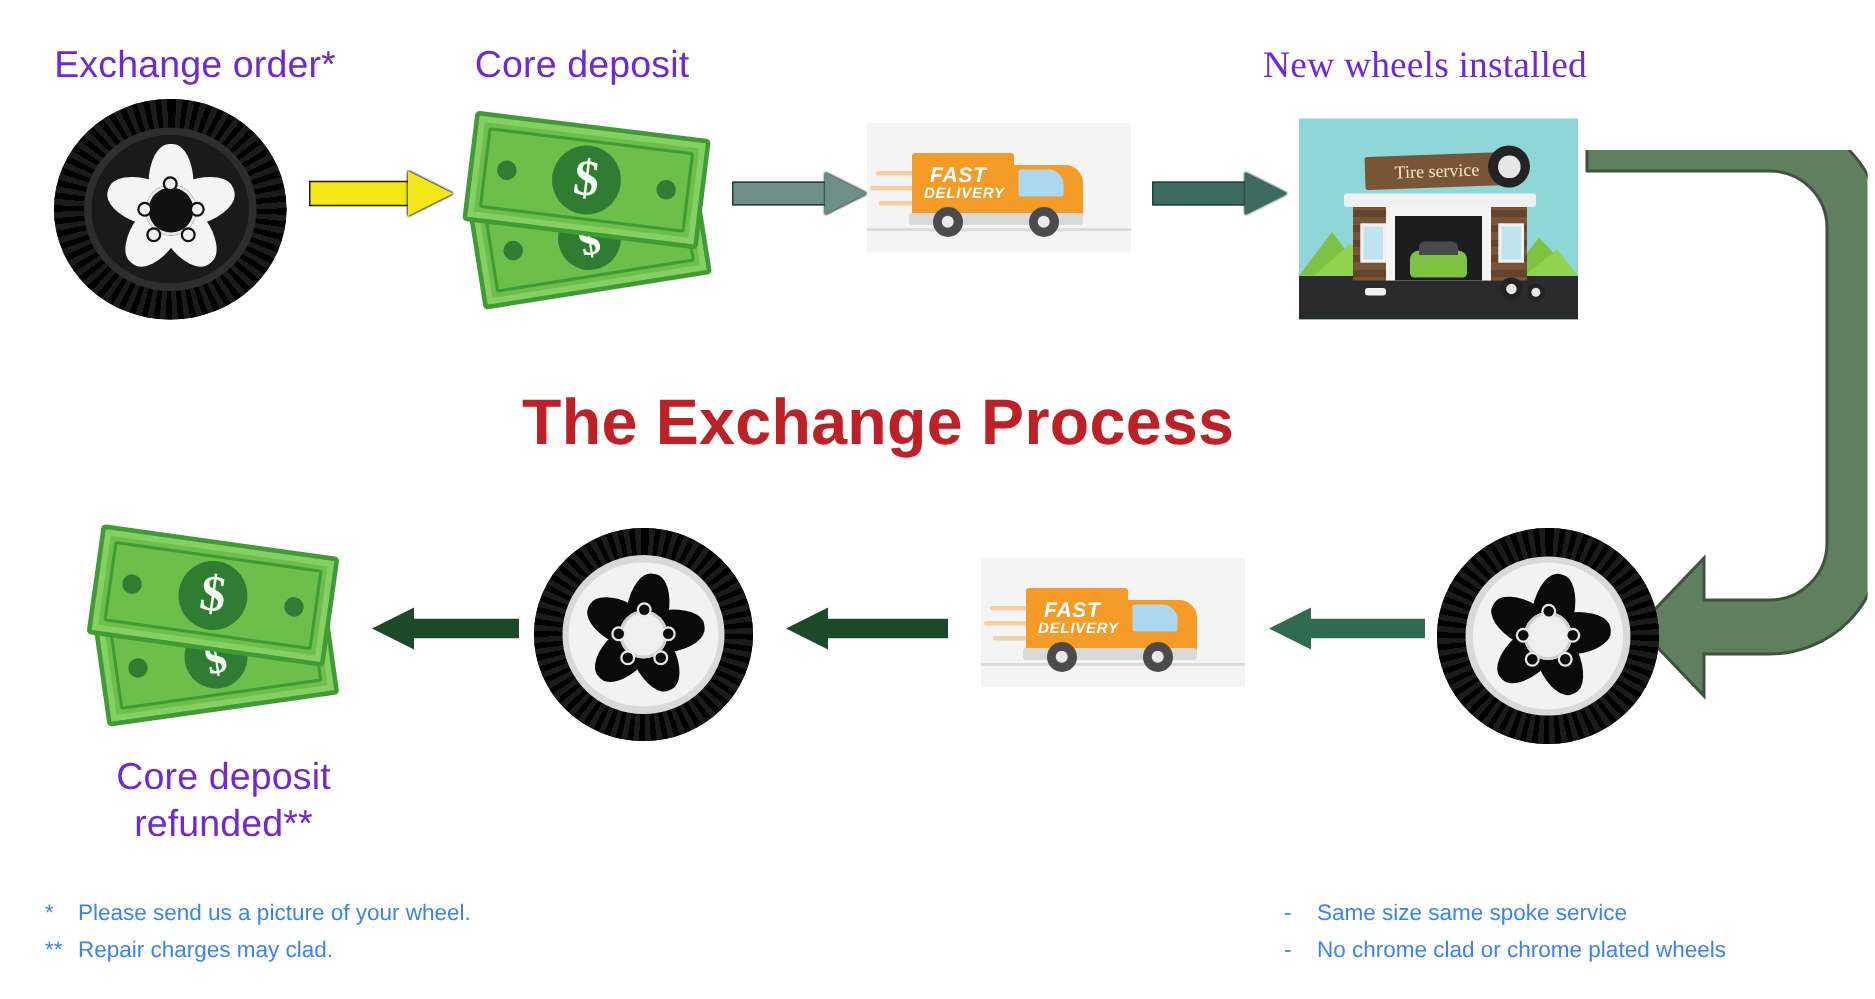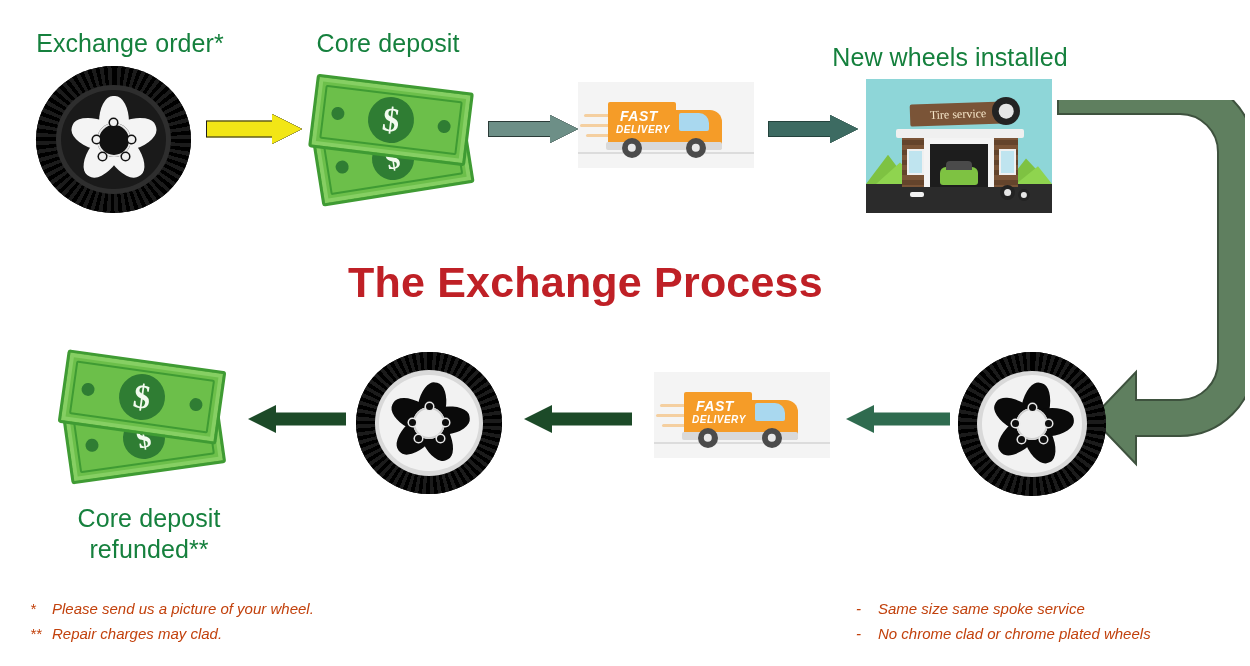--- a/index.html
+++ b/index.html
@@ -1,27 +1,27 @@
 <!DOCTYPE html>
 <html><head>
 <meta charset="utf-8">
 <title>The Exchange Process</title>
 <style>
   html,body{margin:0;padding:0;background:#ffffff;}
   body{width:1250px;height:666px;position:relative;overflow:hidden;
        font-family:"Liberation Sans","DejaVu Sans",sans-serif;color:#202020;}
   .stage{position:absolute;inset:0;}
 
-  .lbl{position:absolute;font-size:25px;line-height:31px;color:#15803d;
+  .lbl{position:absolute;font-size:25px;line-height:31px;color:#6d28d9;
        text-align:center;white-space:pre-line;letter-spacing:.1px;}
 
   .title{position:absolute;font-size:43px;font-weight:bold;color:#bf2026;
          letter-spacing:.2px;white-space:nowrap;}
 
-  .note{position:absolute;font-size:15px;line-height:25px;color:#c2410c;font-style:italic;}
+  .note{position:absolute;font-size:15px;line-height:25px;color:#3b82f6;}
   .note .mk{display:inline-block;width:22px;}
   .note-row{white-space:nowrap;}
 
   
   .wheel{position:absolute;border-radius:50%;background:#0b0b0b;}
   .wheel .tread{position:absolute;inset:0;border-radius:50%;
       background:repeating-conic-gradient(#000 0deg 3.2deg,#1b1b1b 3.2deg 6.4deg);}
   .wheel .rim{position:absolute;border-radius:50%;}
   .wheel .rimface{position:absolute;border-radius:50%;overflow:hidden;}
   .spoke{position:absolute;left:50%;top:50%;border-radius:46% 46% 40% 40%/60% 60% 40% 40%;
@@ -93,21 +93,21 @@
 
   .hook{position:absolute;}
 </style>
 </head>
 <body>
 
 <div class="stage">
 
   <div class="lbl" style="left:10px;top:28px;width:240px;">Exchange order*</div>
   <div class="lbl" style="left:288px;top:28px;width:200px;">Core deposit</div>
-  <div class="lbl" style="left:800px;top:42px;width:300px;">New wheels installed</div>
+  <div class="lbl" style="left:800px;top:28px;width:300px;font-family:Liberation Serif, serif;">New wheels installed</div>
 
   <div class="wheel dark" style="left:36px;top:66px;width:155px;height:147px;">
     <div class="tread"></div>
     <div class="rim" style="left:13%;top:13%;right:13%;bottom:13%;"></div>
     <div class="rimface" style="left:16%;top:16%;right:16%;bottom:16%;">
       <div class="spoke" style="width:30px;height:44px;margin-left:-15px;margin-top:-44px;transform:rotate(0deg);"></div>
       <div class="spoke" style="width:30px;height:44px;margin-left:-15px;margin-top:-44px;transform:rotate(72deg);"></div>
       <div class="spoke" style="width:30px;height:44px;margin-left:-15px;margin-top:-44px;transform:rotate(144deg);"></div>
       <div class="spoke" style="width:30px;height:44px;margin-left:-15px;margin-top:-44px;transform:rotate(216deg);"></div>
       <div class="spoke" style="width:30px;height:44px;margin-left:-15px;margin-top:-44px;transform:rotate(288deg);"></div>

